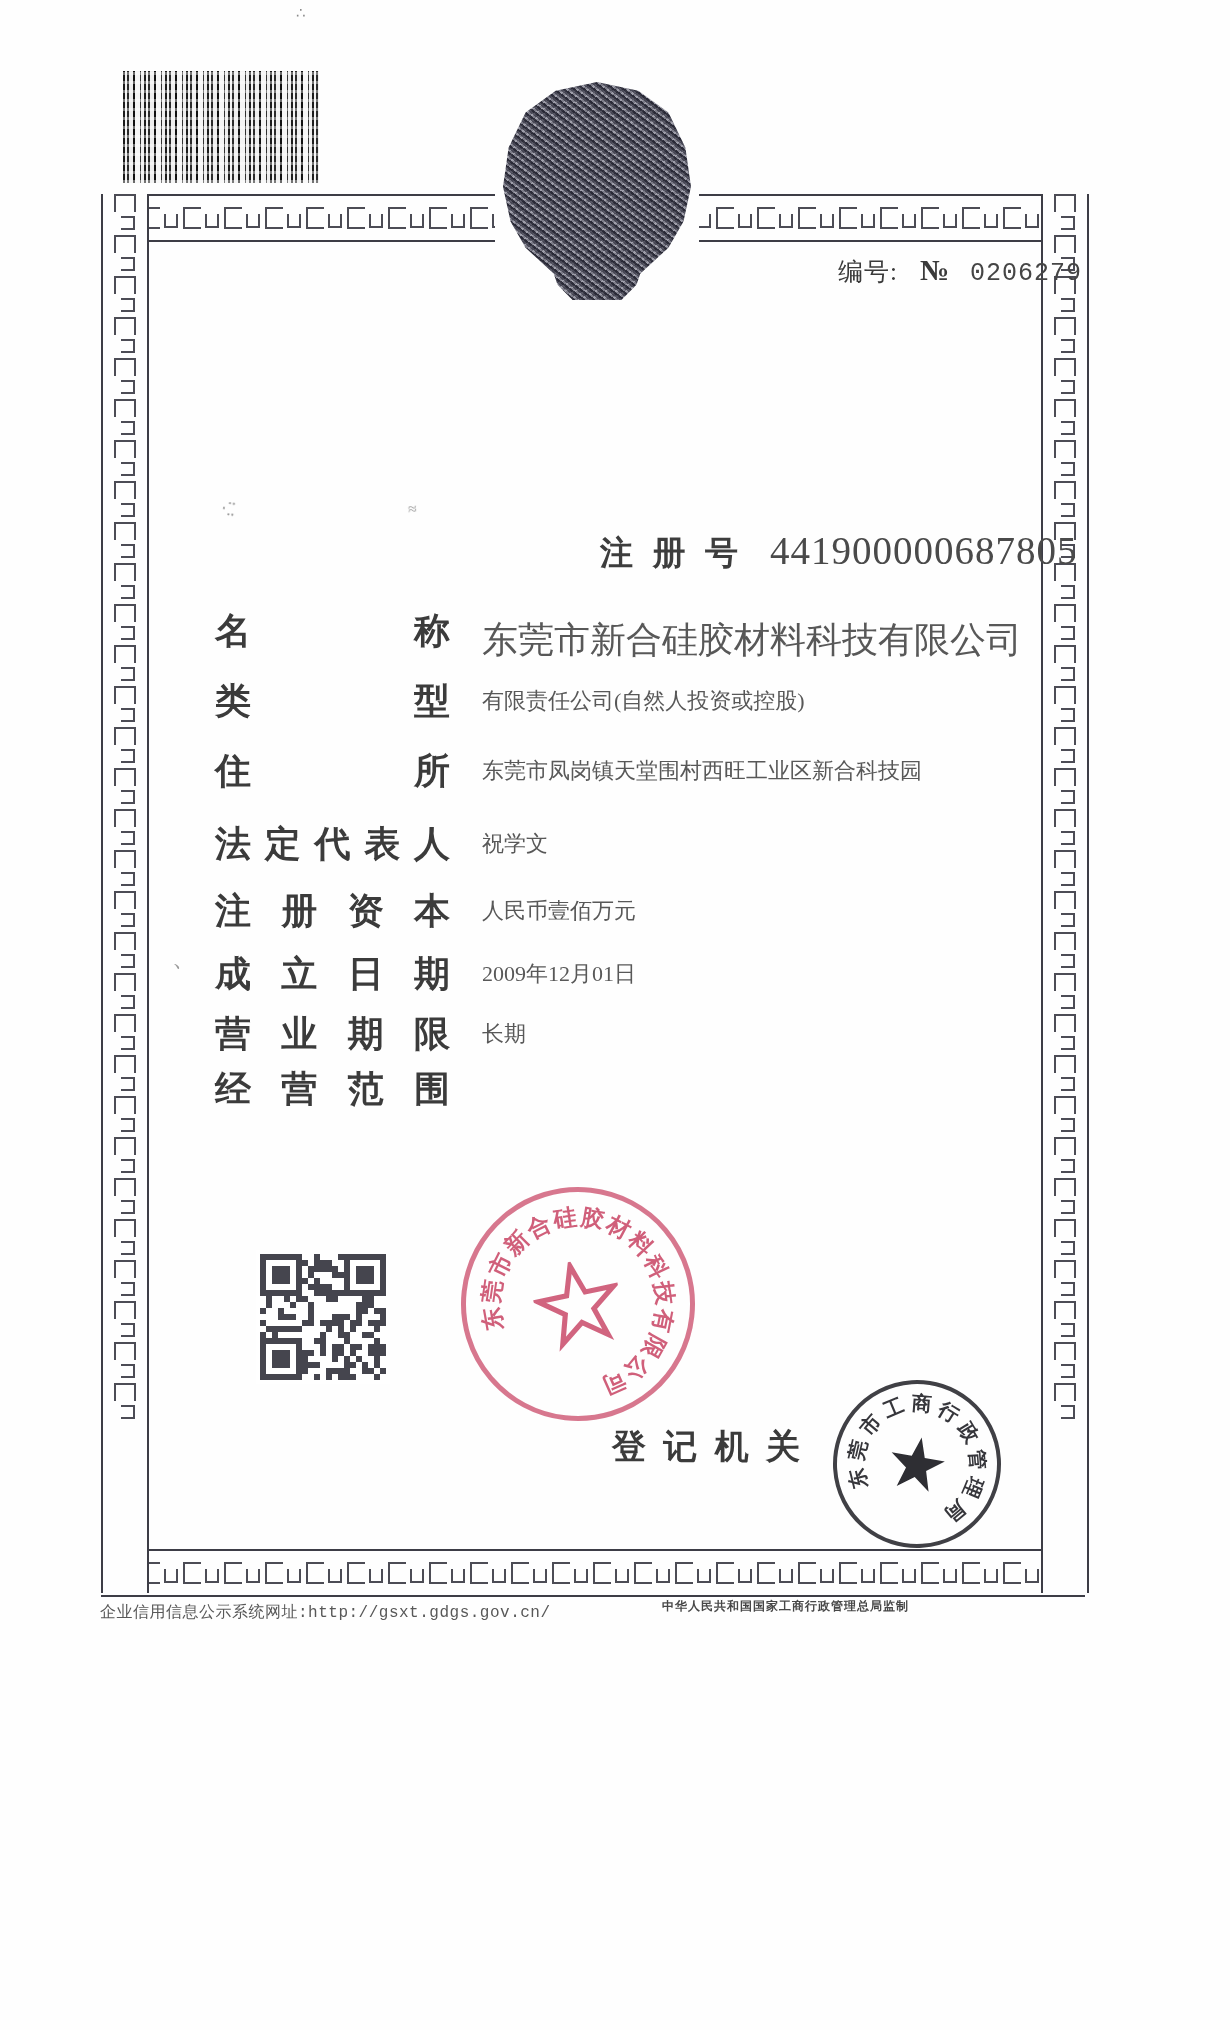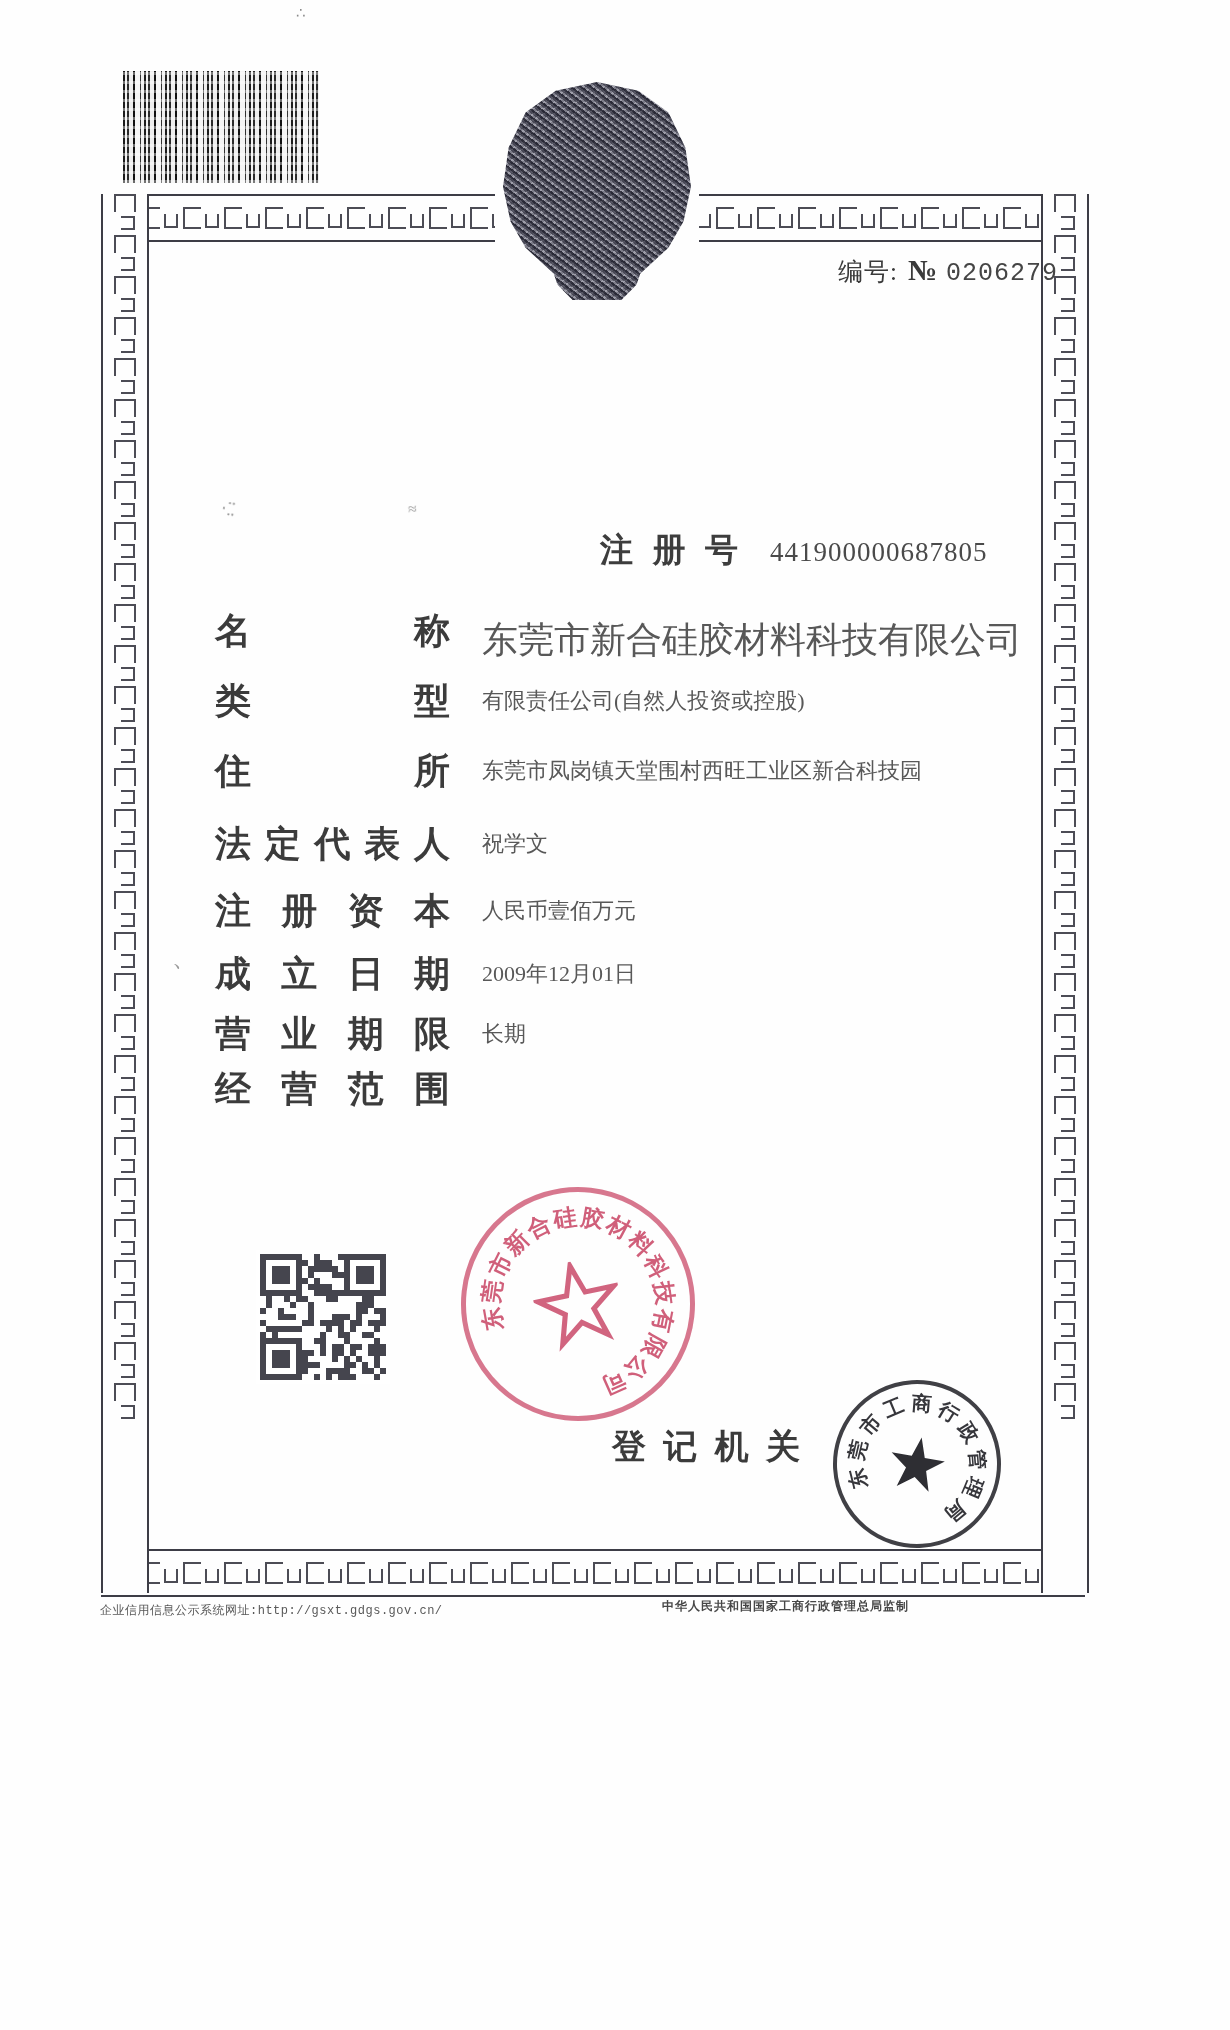--- a/index.html
+++ b/index.html
@@ -30,31 +30,31 @@
   .bar-v{width:44px;border-left:2px solid #3d3d46;border-right:2px solid #3d3d46;
          display:flex;flex-direction:column;align-items:center;}
   .tile{flex:none;box-sizing:border-box;}
   .bar-h .t-even{width:18px;height:22px;border:2px solid #4c4c55;border-right:none;margin-right:4px;}
   .bar-h .t-odd{width:14px;height:14px;border:2px solid #4c4c55;border-top:none;margin-right:5px;margin-top:6px;}
   .bar-v .t-even{width:22px;height:18px;border:2px solid #4c4c55;border-bottom:none;margin-bottom:4px;}
   .bar-v .t-odd{width:14px;height:14px;border:2px solid #4c4c55;border-left:none;margin-bottom:5px;margin-left:6px;}
 
   
   .serial{position:absolute;left:838px;top:254px;width:250px;display:flex;align-items:baseline;
-          font-size:25px;color:#3a3a3a;letter-spacing:1px;z-index:4;}
+          font-size:25px;color:#3a3a3a;letter-spacing:1px;z-index:4;gap:12px;}
   .serial .no-sym{font-weight:700;font-size:29px;margin:0 8px 0 10px;}
   .serial .no-val{font-family:"Liberation Mono","DejaVu Sans Mono",monospace;font-size:25px;color:#454545;}
 
   .title{position:absolute;left:292px;top:340px;font-size:106px;font-weight:900;color:#202020;
          letter-spacing:50px;white-space:nowrap;z-index:4;
          text-shadow:0 0 1px rgba(0,0,0,.55);}
 
   .regno{position:absolute;left:600px;top:528px;display:flex;align-items:baseline;z-index:4;}
   .regno .rlabel{width:138px;font-size:33px;font-weight:700;color:#3d3d3d;display:flex;justify-content:space-between;}
-  .regno .rval{margin-left:32px;font-size:27px;color:#4a4a4a;letter-spacing:1px;
+  .regno .rval{margin-left:32px;font-size:39px;color:#4a4a4a;letter-spacing:1px;
                font-family:"Liberation Serif",serif;}
 
   
   .frow{position:absolute;left:215px;width:860px;display:flex;align-items:flex-start;z-index:4;}
   .flabel{width:235px;flex:none;font-size:36px;font-weight:700;color:#3b3b3b;
           display:flex;justify-content:space-between;line-height:1.1;}
   .fvalue{margin-left:32px;font-size:22px;color:#585858;line-height:1.3;padding-top:5px;}
   .fvalue.big{font-size:36px;}
   .fvalue.scope{width:558px;font-size:21px;line-height:1.42;padding-top:3px;color:#6a6a6a;}
   .fvalue.scope b{color:#3c3c3c;font-weight:700;}
@@ -81,21 +81,21 @@
 
   .reg-authority{position:absolute;left:612px;top:1424px;width:188px;font-size:34px;font-weight:700;
                  color:#3b3b3b;display:flex;justify-content:space-between;z-index:4;}
   .issue-date{position:absolute;left:750px;top:1484px;display:flex;align-items:baseline;
               font-size:30px;color:#3f3f3f;z-index:6;}
   .issue-date .y{letter-spacing:2px;}
   .issue-date .m{margin-left:62px;}
   .issue-date .d{margin-left:26px;letter-spacing:2px;}
 
   
-  .footer-url{position:absolute;left:100px;top:1602px;font-size:12px;color:#585858;z-index:4;
+  .footer-url{position:absolute;left:100px;top:1602px;font-size:16px;color:#585858;z-index:4;
               font-family:"Liberation Mono","DejaVu Sans Mono",monospace;letter-spacing:.5px;}
   .footer-issuer{position:absolute;left:662px;top:1598px;font-size:12px;font-weight:600;color:#474747;z-index:4;letter-spacing:1px;}
 
   
   .art{position:absolute;color:#9a9a9a;z-index:4;filter:blur(.6px);}
   .art1{left:172px;top:942px;font-size:24px;}
   .art2{left:222px;top:496px;font-size:18px;transform:rotate(8deg);}
   .art3{left:408px;top:500px;font-size:16px;transform:rotate(-6deg);}
   .art4{left:296px;top:4px;font-size:15px;color:#8a8a8a;}
 </style>

